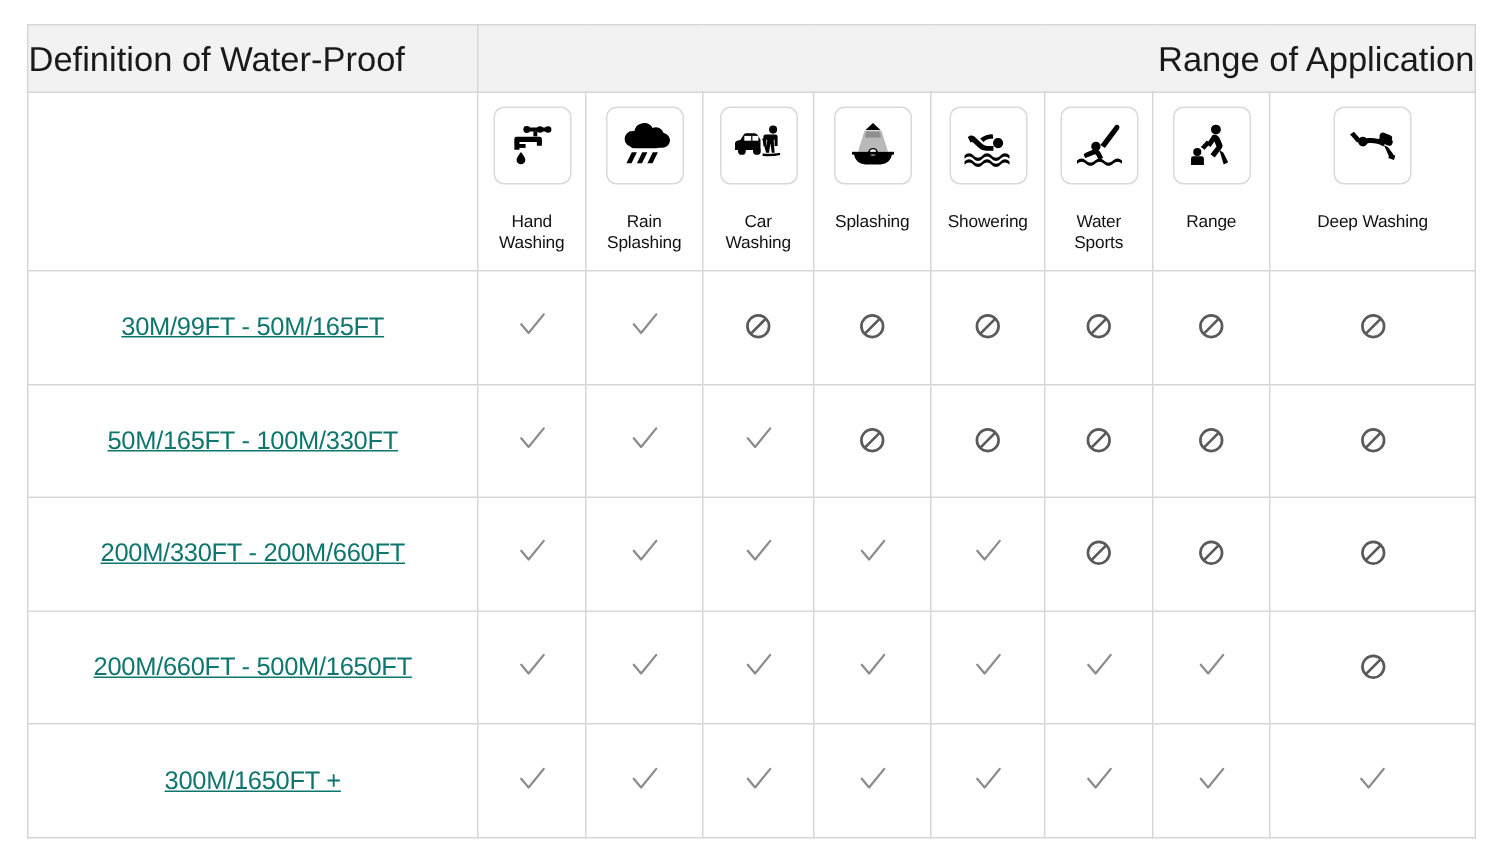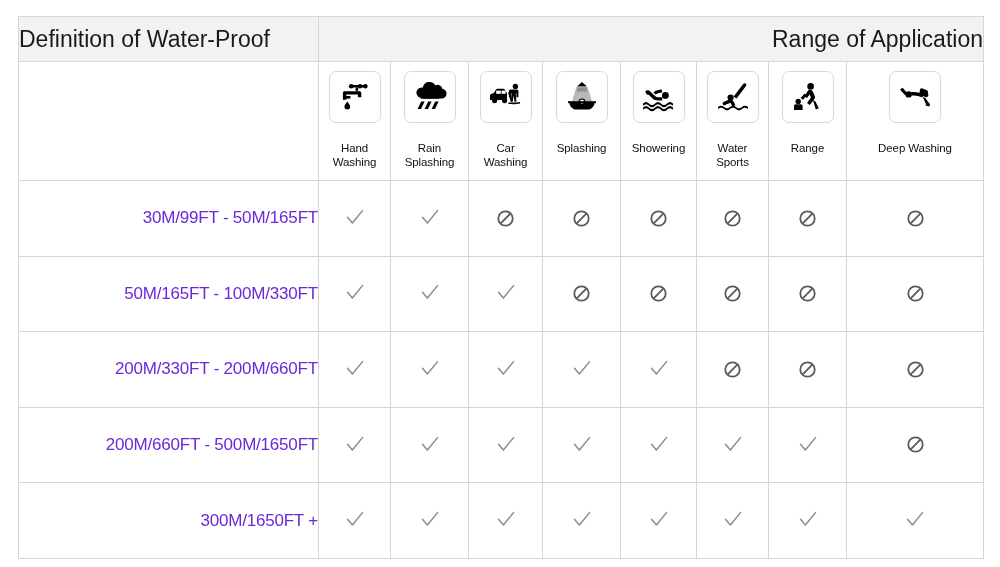--- a/index.html
+++ b/index.html
@@ -90,25 +90,26 @@
     color: #111111;
     letter-spacing: -0.1px;
   }
 
   
   .data-row td {
     height: 74.6px;
   }
   .range-label {
     font-size: 17px;
-    color: #6d28d9;
+    color: #0f766e;
     padding-left: 12px;
-    text-align: right;
+    text-align: center;
     white-space: nowrap;
     letter-spacing: -0.2px;
+    text-decoration: underline;
   }
   .mark-cell {
     text-align: center;
   }
   .mark {
     display: inline-flex;
     align-items: center;
     justify-content: center;
     width: 26px;
     height: 26px;

